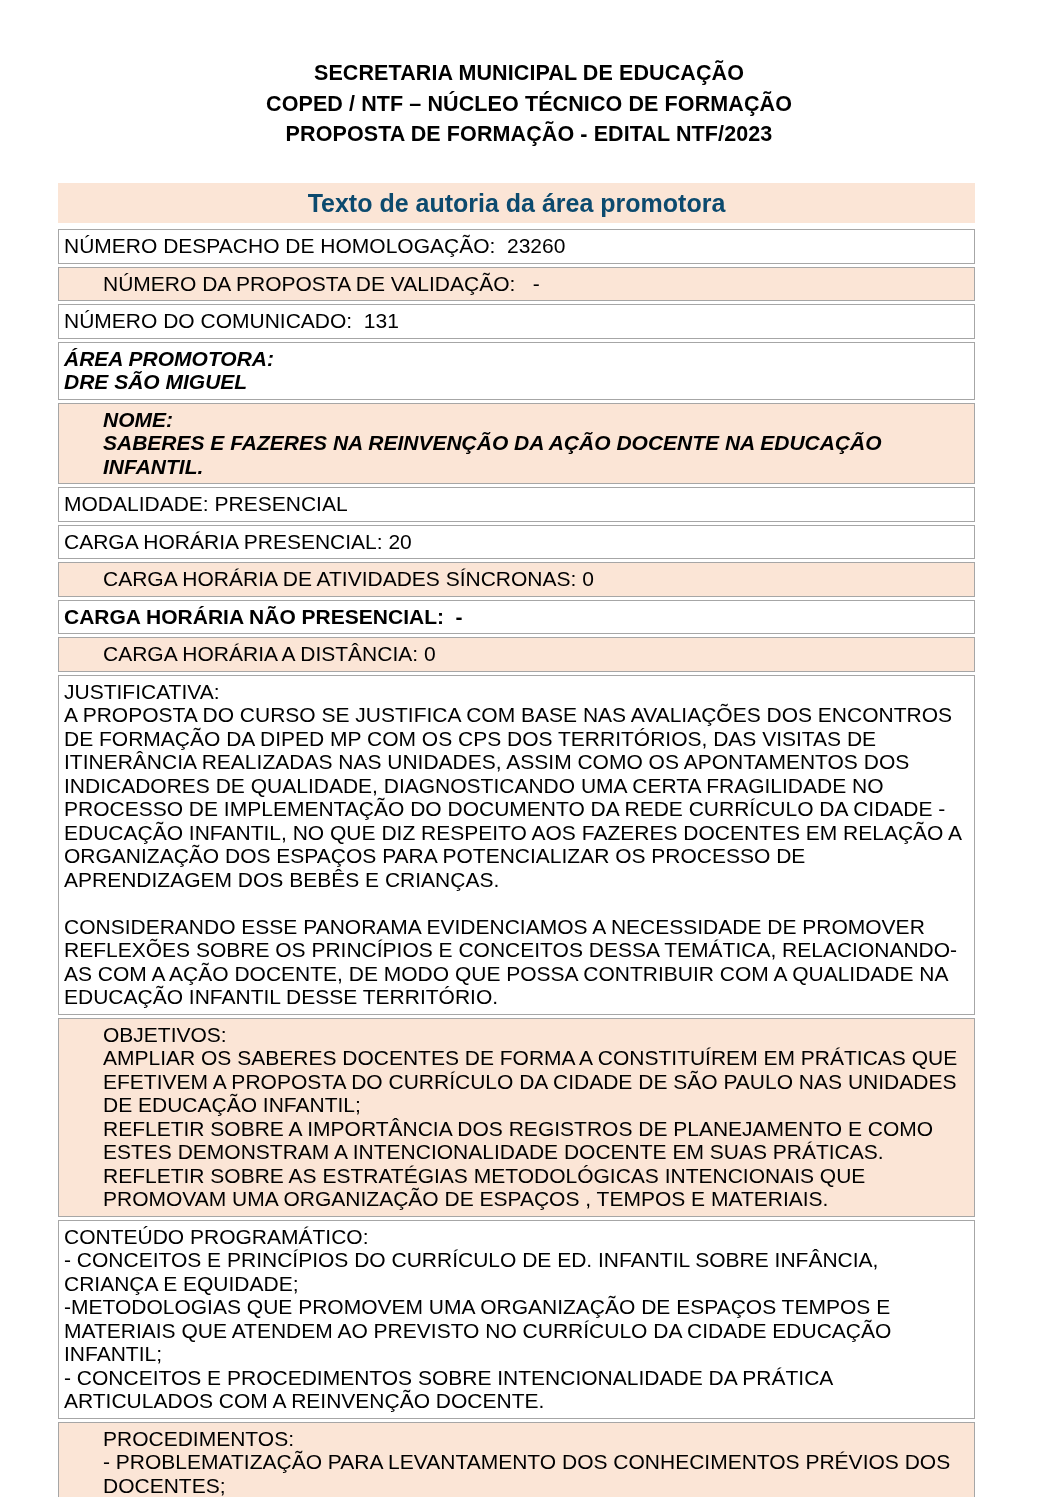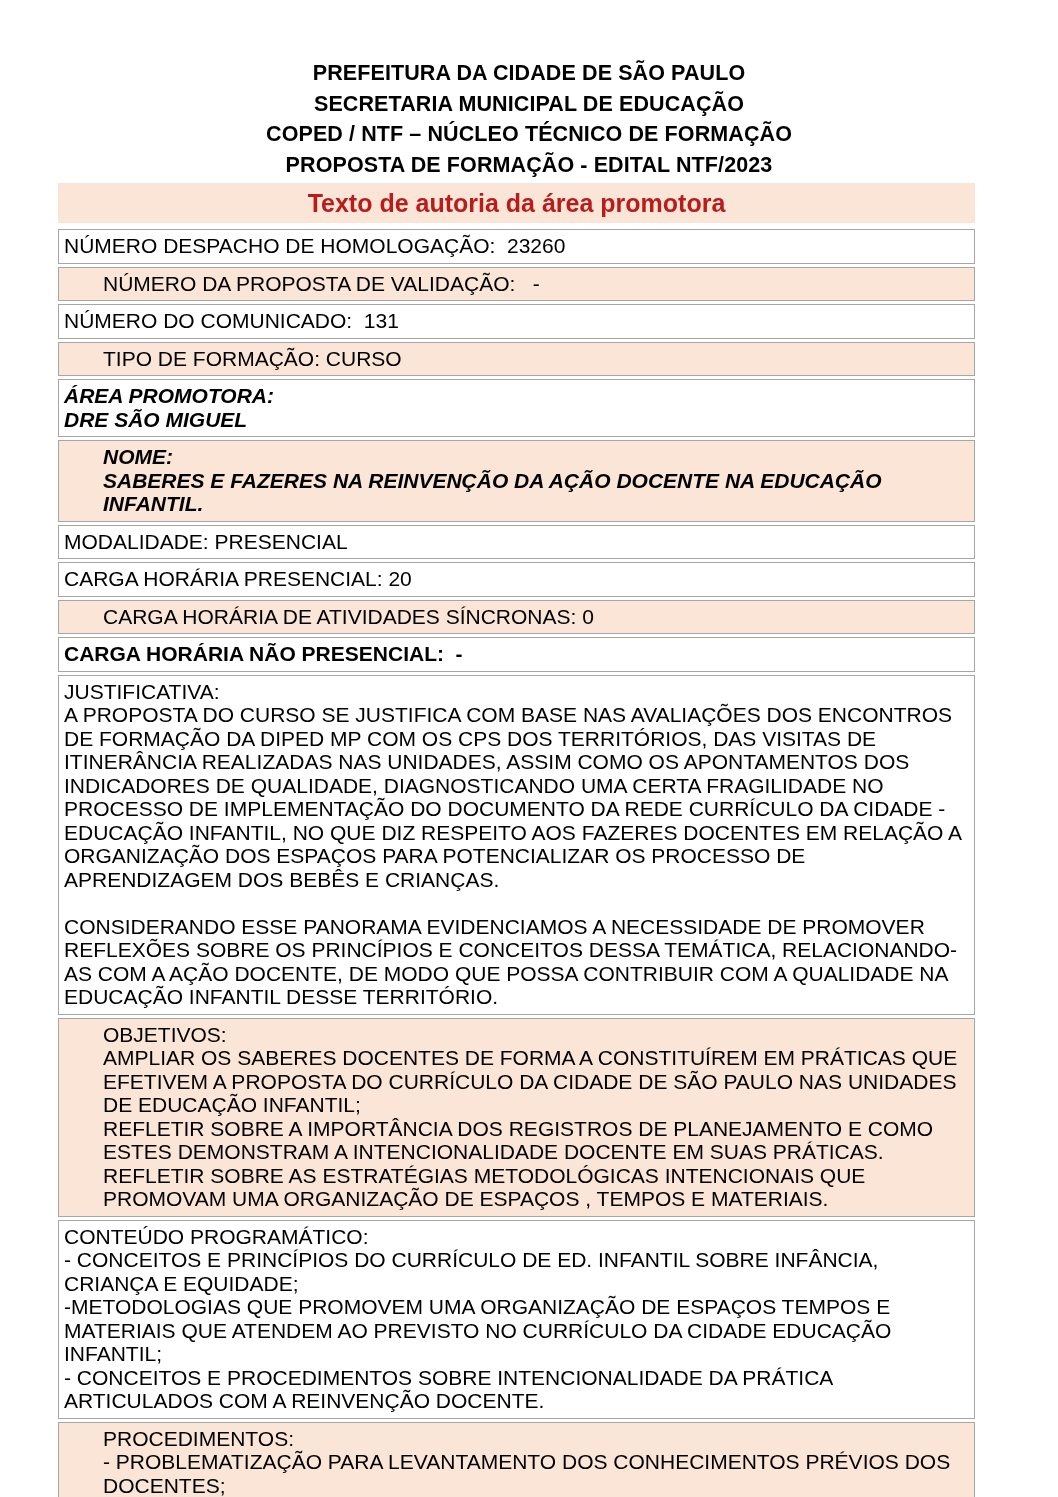--- a/index.html
+++ b/index.html
@@ -91,50 +91,44 @@
     font-weight: bold;
     font-style: italic;
   }
 </style>
 </head>
 <body>
 
 <div class="page">
 
   <div class="masthead">
-    <div class="line">PREFEITURA DA CIDADE DE SÃO PAULO</div>
     <div class="line">SECRETARIA MUNICIPAL DE EDUCAÇÃO</div>
     <div class="line">COPED / NTF – NÚCLEO TÉCNICO DE FORMAÇÃO</div>
     <div class="line">PROPOSTA DE FORMAÇÃO - EDITAL NTF/2023</div>
   </div>
 
   <div class="banner" style="background: rgb(251, 229, 214);">
-    <span class="banner-title" style="color: #b91c1c;">Texto de autoria da área promotora</span>
+    <span class="banner-title" style="color: #0c4a6e;">Texto de autoria da área promotora</span>
   </div>
 
   <table class="form-table">
     <tbody>
         <tr>
           <td class="cell" style="border-color: rgb(166, 166, 166);">
             <span class="txt">NÚMERO DESPACHO DE HOMOLOGAÇÃO:  23260</span>
           </td>
         </tr>
         <tr class="shaded">
           <td class="cell" style="background: rgb(251, 229, 214); border-color: rgb(166, 166, 166);">
             <span class="txt">NÚMERO DA PROPOSTA DE VALIDAÇÃO:   -</span>
           </td>
         </tr>
         <tr>
           <td class="cell" style="border-color: rgb(166, 166, 166);">
             <span class="txt">NÚMERO DO COMUNICADO:  131</span>
-          </td>
-        </tr>
-        <tr class="shaded">
-          <td class="cell" style="background: rgb(251, 229, 214); border-color: rgb(166, 166, 166);">
-            <span class="txt">TIPO DE FORMAÇÃO: CURSO</span>
           </td>
         </tr>
         <tr>
           <td class="cell bold" style="border-color: rgb(166, 166, 166);">
             <span class="txt">ÁREA PROMOTORA:
 DRE SÃO MIGUEL</span>
           </td>
         </tr>
         <tr class="shaded">
           <td class="cell bold" style="background: rgb(251, 229, 214); border-color: rgb(166, 166, 166);">
@@ -153,20 +147,25 @@
           </td>
         </tr>
         <tr class="shaded">
           <td class="cell" style="background: rgb(251, 229, 214); border-color: rgb(166, 166, 166);">
             <span class="txt">CARGA HORÁRIA DE ATIVIDADES SÍNCRONAS: 0</span>
           </td>
         </tr>
         <tr>
           <td class="cell" style="border-color: rgb(166, 166, 166); font-weight: bold;">
             <span class="txt">CARGA HORÁRIA NÃO PRESENCIAL:  -</span>
+          </td>
+        </tr>
+        <tr class="shaded">
+          <td class="cell" style="background: rgb(251, 229, 214); border-color: rgb(166, 166, 166);">
+            <span class="txt">CARGA HORÁRIA A DISTÂNCIA: 0</span>
           </td>
         </tr>
         <tr>
           <td class="cell" style="border-color: rgb(166, 166, 166);">
             <span class="txt">JUSTIFICATIVA:
 A PROPOSTA DO CURSO SE JUSTIFICA COM BASE NAS AVALIAÇÕES DOS ENCONTROS DE FORMAÇÃO DA DIPED MP COM OS CPS DOS TERRITÓRIOS, DAS VISITAS DE ITINERÂNCIA REALIZADAS NAS UNIDADES, ASSIM COMO OS APONTAMENTOS DOS INDICADORES DE QUALIDADE, DIAGNOSTICANDO UMA CERTA FRAGILIDADE NO PROCESSO DE IMPLEMENTAÇÃO DO DOCUMENTO DA REDE CURRÍCULO DA CIDADE - EDUCAÇÃO INFANTIL, NO QUE DIZ RESPEITO AOS FAZERES DOCENTES EM RELAÇÃO A ORGANIZAÇÃO DOS ESPAÇOS PARA POTENCIALIZAR OS PROCESSO DE APRENDIZAGEM DOS BEBÊS E CRIANÇAS.
 
 CONSIDERANDO ESSE PANORAMA EVIDENCIAMOS A NECESSIDADE DE PROMOVER REFLEXÕES SOBRE OS PRINCÍPIOS E CONCEITOS DESSA TEMÁTICA, RELACIONANDO-AS COM A AÇÃO DOCENTE, DE MODO QUE POSSA CONTRIBUIR COM A QUALIDADE NA EDUCAÇÃO INFANTIL DESSE TERRITÓRIO.</span>
           </td>
         </tr>

